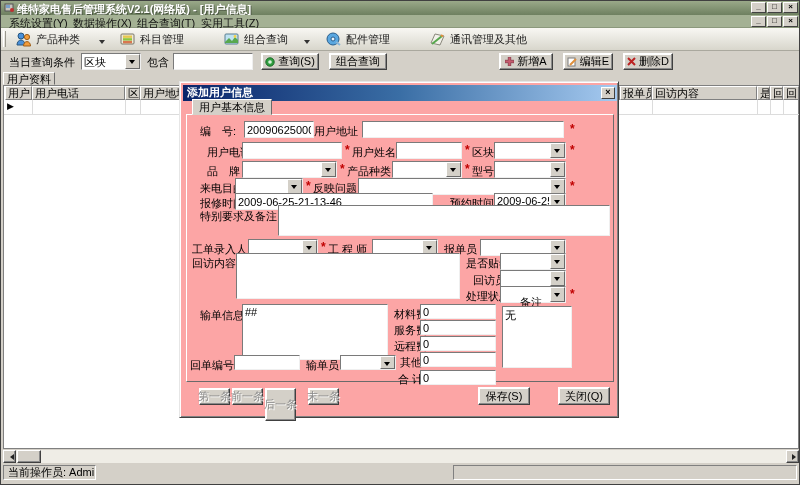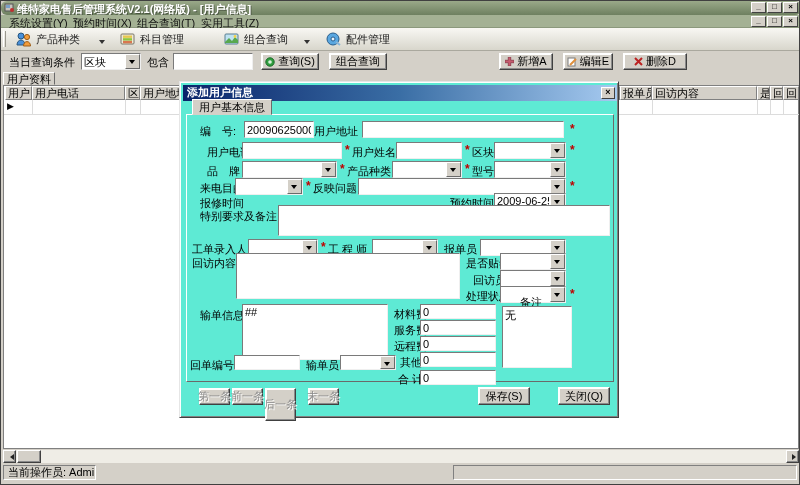--- a/index.html
+++ b/index.html
@@ -1,20 +1,20 @@
 <!DOCTYPE html>
 <html><head>
 <meta charset="utf-8">
 <style>
   * { margin:0; padding:0; box-sizing:border-box; font-family:"Liberation Sans","DejaVu Sans",sans-serif; }
   html,body { background:#808080; }
   #root { position:relative; width:800px; height:485px; background:#d4d0c8; overflow:hidden; font-size:11px; border:1px solid #404040; }
   .abs { position:absolute; }
   
-  #titlebar { left:0; top:0; width:800px; height:14px; background:linear-gradient(#9aa989,#6e8060); color:#fff;border-radius:6px; }
+  #titlebar { left:0; top:0; width:800px; height:14px; background:linear-gradient(#9aa989,#6e8060); color:#fff; }
   #titlebar .ttext { position:absolute; left:16px; top:1px; font-weight:bold; font-size:11px; white-space:nowrap; text-shadow:1px 1px 0 rgba(0,0,0,.35); }
   .wbtn { position:absolute; width:15px; height:11px; background:#d4d0c8; border:1px solid; border-color:#fff #404040 #404040 #fff; color:#000; font-size:8px; line-height:8px; text-align:center; font-weight:bold; }
   
   #menubar { left:0; top:14px; width:800px; height:13px; background:#a4b194; border-bottom:1px solid #8b987c; }
   .menu-item { position:absolute; top:1px; font-size:11px; color:#111; white-space:nowrap; }
   
   #toolbar { left:0; top:27px; width:800px; height:23px; background:linear-gradient(#f8f7f3,#d8d6cc); border-bottom:1px solid #aaa89e; }
   .grip { position:absolute; left:2px; top:3px; width:3px; height:16px; border-left:1px solid #fff; border-right:1px solid #9a988e; }
   .tbtn { position:absolute; top:1px; height:20px; display:flex; align-items:center; gap:4px; padding:0 4px; color:#1a1a1a; font-size:11px; white-space:nowrap; }
   .tdd { position:absolute; top:9px; width:7px; height:5px; }
@@ -42,21 +42,21 @@
   
   .sb-track { position:absolute; left:2px; top:449px; width:796px; height:13px; background:#efede6; }
   .sb-btn { position:absolute; width:13px; height:13px; background:#d4d0c8; border:1px solid; border-color:#fff #404040 #404040 #fff; box-shadow:inset -1px -1px 0 #8a8a8a; }
   .sb-thumb { position:absolute; left:14px; top:0; width:24px; height:13px; background:#d4d0c8; border:1px solid; border-color:#fff #404040 #404040 #fff; box-shadow:inset -1px -1px 0 #8a8a8a; }
   .tri-left { position:absolute; left:3px; top:3px; width:0; height:0; border:3px solid transparent; border-right:4px solid #222; }
   .tri-right { position:absolute; left:5px; top:3px; width:0; height:0; border:3px solid transparent; border-left:4px solid #222; }
   
   #statusbar { left:0; top:463px; width:800px; height:17px; background:#d4d0c8; }
   .sbpanel { position:absolute; top:1px; height:15px; border:1px solid; border-color:#808080 #fff #fff #808080; font-size:11px; line-height:13px; padding-left:4px; overflow:hidden; white-space:nowrap; }
   
-  #dialog { left:178px; top:80px; width:440px; height:337px; background:#5eead4; border:1px solid; border-color:#e6e6e6 #404040 #404040 #e6e6e6; box-shadow:inset 1px 1px 0 #fff, inset -1px -1px 0 #808080; z-index:10; }
+  #dialog { left:178px; top:80px; width:440px; height:337px; background:#fca5a5; border:1px solid; border-color:#e6e6e6 #404040 #404040 #e6e6e6; box-shadow:inset 1px 1px 0 #fff, inset -1px -1px 0 #808080; z-index:10; }
   #dlg-title { position:absolute; left:3px; top:3px; width:434px; height:16px; background:linear-gradient(90deg,#0a246a,#3a6ea5,#a6caf0); color:#fff; font-weight:bold; font-size:11px; line-height:15px; padding-left:4px; }
   #dlg-close { position:absolute; right:2px; top:2px; width:14px; height:12px; background:#d4d0c8; border:1px solid; border-color:#fff #404040 #404040 #fff; color:#000; font-size:9px; line-height:9px; text-align:center; font-weight:bold; }
   #dlg-tab { position:absolute; left:12px; top:17px; width:80px; height:16px; background:#d4d0c8; border:1px solid; border-color:#fff #6a6a6a transparent #fff; font-size:11px; line-height:14px; text-align:center; z-index:2; }
   #dlg-page { position:absolute; left:6px; top:32px; width:428px; height:268px; border:1px solid; border-color:#fff #6a6a6a #6a6a6a #fff; }
 </style>
 </head>
 <body>
 
 <div id="root">
 
@@ -67,21 +67,21 @@
         <circle cx="8" cy="8" r="2" fill="#c03030"></circle>
       </svg>
     <span class="ttext">维特家电售后管理系统V2.1(网络版) - [用户信息]</span>
     <span class="wbtn" style="left:750px;top:1px">_</span>
     <span class="wbtn" style="left:766px;top:1px">□</span>
     <span class="wbtn" style="left:782px;top:1px">×</span>
   </div>
 
   <div class="abs" id="menubar">
     <span class="menu-item" style="left:8px">系统设置(Y)</span>
-    <span class="menu-item" style="left:72px">预约时间(X)</span>
+    <span class="menu-item" style="left:72px">数据操作(X)</span>
     <span class="menu-item" style="left:136px">组合查询(T)</span>
     <span class="menu-item" style="left:200px">实用工具(Z)</span>
     <span class="wbtn" style="left:750px;top:1px">_</span>
     <span class="wbtn" style="left:766px;top:1px">□</span>
     <span class="wbtn" style="left:782px;top:1px">×</span>
   </div>
 
   <div class="abs" id="toolbar">
     <span class="grip"></span>
     <div class="tbtn" style="left:10px">
@@ -112,20 +112,28 @@
       <span>组合查询</span>
     </div>
     <span class="tdd" style="left:303px"><i class="tri-down"></i></span>
     <div class="tbtn" style="left:320px">
       <svg width="17" height="16" viewBox="0 0 17 16">
           <circle cx="8" cy="8" r="6" fill="#5aa7e0" stroke="#2a5e8c"></circle>
           <circle cx="8" cy="8" r="2" fill="#eaf4fc" stroke="#2a5e8c"></circle>
           <path d="M11 11l4 3" stroke="#8ab6d9" stroke-width="2"></path>
         </svg>
       <span>配件管理</span>
+    </div>
+    <div class="tbtn" style="left:424px">
+      <svg width="17" height="16" viewBox="0 0 17 16">
+          <path d="M2 12l4-9 9 2-4 9z" fill="#f2f1ea" stroke="#8a887c"></path>
+          <path d="M3 13l10-8" stroke="#58a84e" stroke-width="2"></path>
+          <path d="M12 4l2 1.5" stroke="#e0903c" stroke-width="2"></path>
+        </svg>
+      <span>通讯管理及其他</span>
     </div>
   </div>
 
   <div class="abs" id="querybar">
     <span class="lbl" style="left:8px;top:4px">当日查询条件</span>
     <div class="combo" style="left:80px;top:2px;width:60px">
       <span class="val">区块</span>
       <span class="dd"></span>
     </div>
     <span class="lbl" style="left:146px;top:4px">包含</span>
@@ -146,21 +154,21 @@
         </svg>
       <span>新增A</span>
     </div>
     <div class="btn3d" style="left:562px;top:2px;width:50px;height:17px">
       <svg width="10" height="10" viewBox="0 0 10 10">
           <rect x="1" y="1" width="7" height="8" fill="#fff" stroke="#7a7a7a"></rect>
           <path d="M3 8L9 2" stroke="#e0903c" stroke-width="2"></path>
         </svg>
       <span>编辑E</span>
     </div>
-    <div class="btn3d" style="left:622px;top:2px;width:64px;height:17px">
+    <div class="btn3d" style="left:622px;top:2px;width:50px;height:17px">
       <svg width="9" height="9" viewBox="0 0 9 9">
           <path d="M1 1l7 7M8 1L1 8" stroke="#bb2222" stroke-width="2"></path>
         </svg>
       <span>删除D</span>
     </div>
   </div>
 
   <div class="abs" id="tabrow">
     <span class="tab" style="left:2px;top:0;width:52px;height:13px;line-height:12px">用户资料</span>
   </div>
@@ -253,20 +261,21 @@
       </div>
     <span class="star" style="left:126px;top:97px">*</span>
     <span class="lbl" style="left:133px;top:99px">反映问题</span>
     <div class="combo" style="left:178px;top:96px;width:208px">
         <span class="val"></span>
         <span class="dd"></span>
       </div>
     <span class="star" style="left:390px;top:97px">*</span>
 
     <span class="lbl" style="left:20px;top:114px">报修时间</span>
+    <input class="inp" style="left: 55px; top: 111px; width: 198px;" value="2009-06-25-21-13-46">
     <span class="lbl" style="left:270px;top:114px">预约时间</span>
     <div class="combo" style="left:314px;top:111px;width:72px">
         <span class="val">2009-06-25</span>
         <span class="dd"></span>
       </div>
 
     <span class="lbl" style="left:20px;top:127px">特别要求及备注</span>
     <textarea class="ta" style="left: 98px; top: 123px; width: 332px; height: 31px;"></textarea>
 
     <span class="lbl" style="left:12px;top:160px">工单录入人</span>

